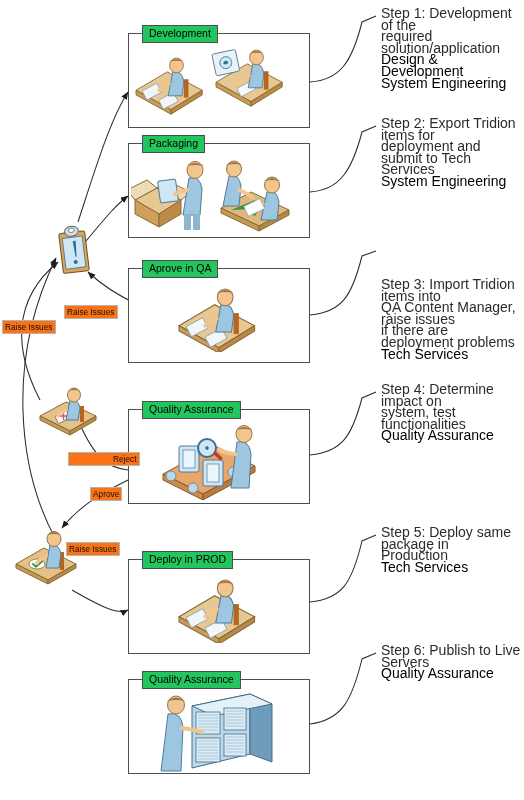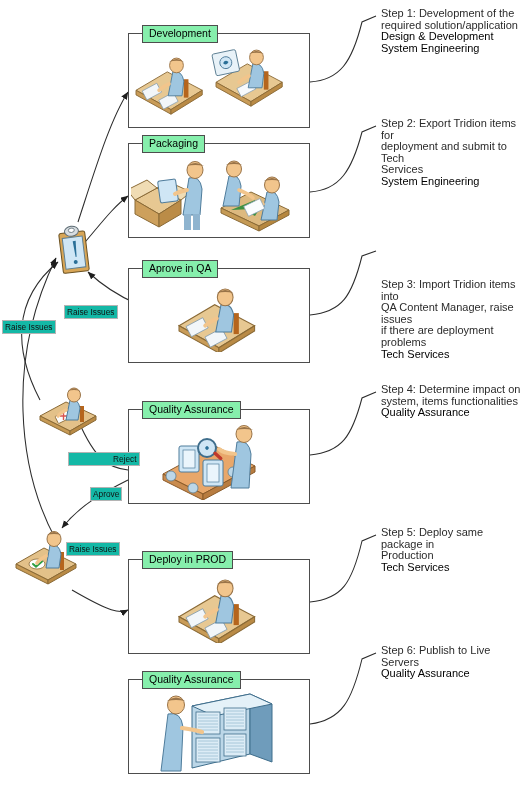--- a/index.html
+++ b/index.html
@@ -2,25 +2,25 @@
 <html><head>
 <meta charset="utf-8">
 <style>
   html,body{margin:0;padding:0;background:#ffffff;}
   body{width:524px;height:800px;position:relative;overflow:hidden;
        font-family:"Liberation Sans","DejaVu Sans",sans-serif;color:#1a1a1a;}
   #stage{position:absolute;left:0;top:0;width:524px;height:800px;}
   svg.layer{position:absolute;left:0;top:0;width:524px;height:800px;overflow:visible;}
   svg.layer.back{z-index:1;}
   .proc-box{position:absolute;border:1px solid #4d4d4d;background:#ffffff;z-index:2;box-sizing:border-box;}
-  .proc-label{position:absolute;z-index:4;background:#86efac;border:1px solid #4d4d4d;
+  .proc-label{position:absolute;z-index:4;background:#22c55e;border:1px solid #4d4d4d;
               font-size:10.5px;line-height:13px;padding:1px 6px 2px 6px;white-space:nowrap;color:#000;}
-  .step-note{position:absolute;z-index:3;width:140px;font-size:11px;line-height:11.6px;color:#2b2b2b;}
+  .step-note{position:absolute;z-index:3;width:140px;font-size:14px;line-height:11.6px;color:#2b2b2b;}
   .step-note b{font-weight:normal;color:#000;display:block;}
-  .edge-label{position:absolute;z-index:5;background:#14b8a6;border:1px solid #b4b4b4;
+  .edge-label{position:absolute;z-index:5;background:#f97316;border:1px solid #b4b4b4;
               font-size:8.3px;line-height:10px;padding:1px 2px;white-space:nowrap;color:#111;}
   .iso{position:absolute;z-index:3;}
 </style>
 </head>
 <body>
 
 <div id="stage">
 
   <svg class="layer back" viewBox="0 0 524 800">
     <defs>
@@ -237,21 +237,21 @@
         <b>System Engineering</b>
       </div>
       <div class="step-note" style="left: 381px; top: 243px; margin-top: 36px;">
         <div>Step 3: Import Tridion items into</div>
         <div>QA Content Manager, raise issues</div>
         <div>if there are deployment problems</div>
         <b>Tech Services</b>
       </div>
       <div class="step-note" style="left: 381px; top: 384px;">
         <div>Step 4: Determine impact on</div>
-        <div>system, items functionalities</div>
+        <div>system, test functionalities</div>
         <b>Quality Assurance</b>
       </div>
       <div class="step-note" style="left: 381px; top: 527px;">
         <div>Step 5: Deploy same package in</div>
         <div>Production</div>
         <b>Tech Services</b>
       </div>
       <div class="step-note" style="left: 381px; top: 645px;">
         <div>Step 6: Publish to Live Servers</div>
         <b>Quality Assurance</b>

